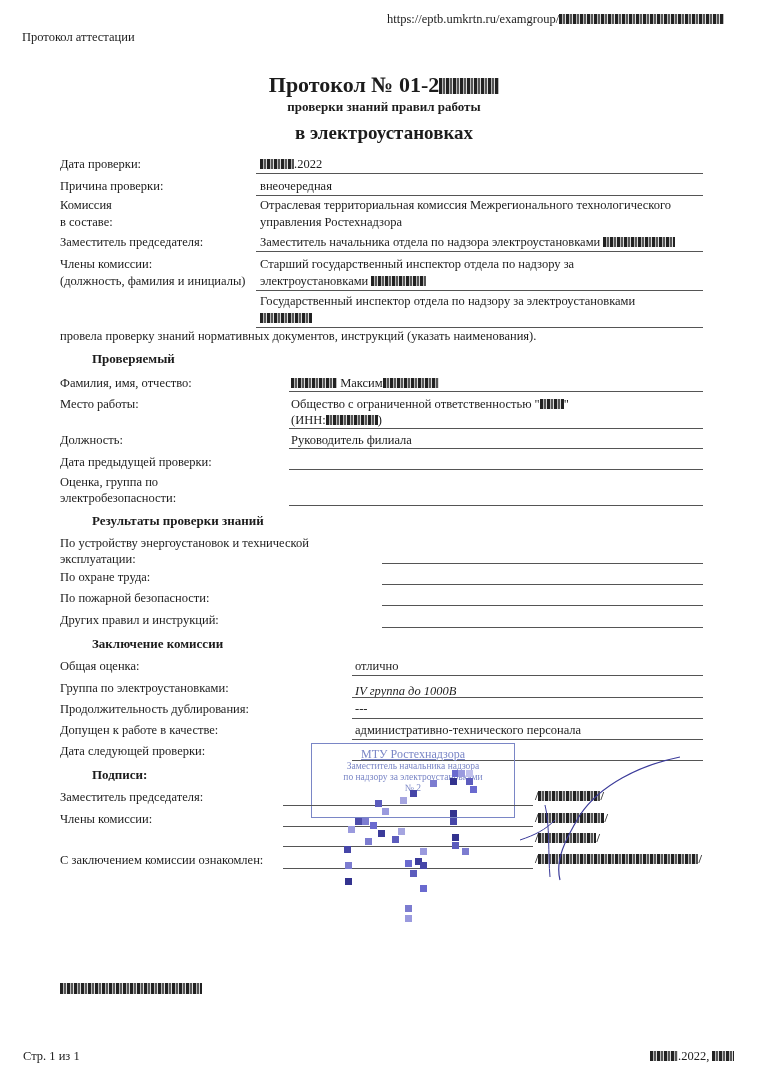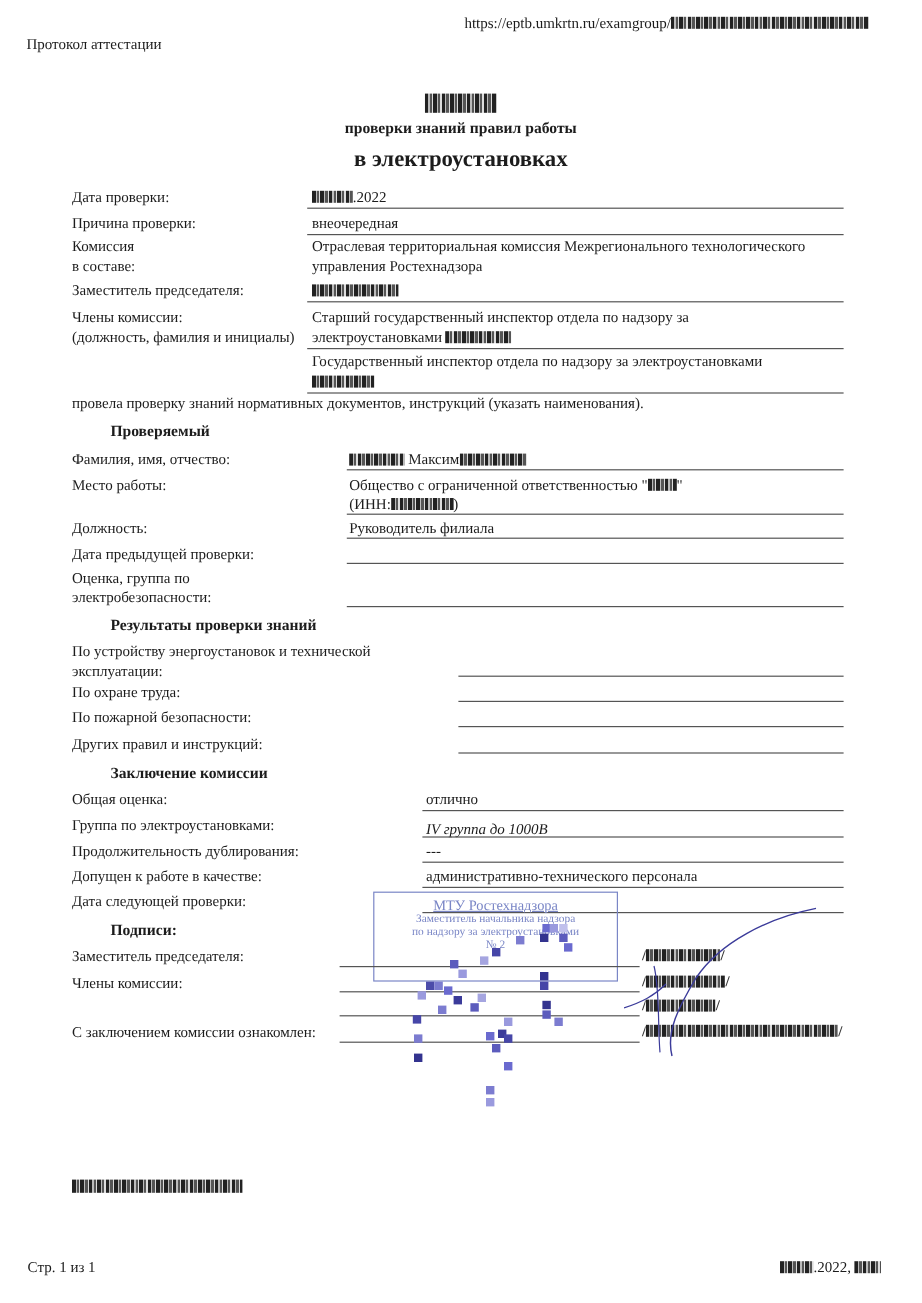--- a/index.html
+++ b/index.html
@@ -24,39 +24,39 @@
   .footer-left { left: 23px; top: 1049px; font-size: 12.5px; }
   .footer-right { left: 650px; top: 1049px; font-size: 12.5px; }
   .barcode { left: 60px; top: 982px; }
 </style>
 </head>
 <body>
 
 <div class="abs hdr-left">Протокол аттестации</div>
 <div class="abs hdr-right"><span>https://eptb.umkrtn.ru/examgroup/</span><span class="redact" style="width:165px;"></span></div>
 
-<div class="abs title t1"><span class="redact" style="width:60px;height:16px;vertical-align:-2px;"></span></div>
+<div class="abs title t1"><span>Протокол № 01-2</span><span class="redact" style="width:60px;height:16px;vertical-align:-2px;"></span></div>
 <div class="abs title t2">проверки знаний правил работы</div>
 <div class="abs title t3">в электроустановках</div>
 
 <div class="abs lbl" style="top:156px;">Дата проверки:</div>
 <div class="abs val" style="left:260px;top:156px;"><span class="redact" style="width:34px;"></span><span>.2022</span></div>
 <div class="abs line" style="left:256px;top:173px;width:447px;"></div>
 
 <div class="abs lbl" style="top:178px;">Причина проверки:</div>
 <div class="abs val" style="left:260px;top:178px;">внеочередная</div>
 <div class="abs line" style="left:256px;top:195px;width:447px;"></div>
 
 <div class="abs lbl" style="top:197px;">Комиссия</div>
 <div class="abs lbl" style="top:214px;">в составе:</div>
 <div class="abs val" style="left:260px;top:197px;">Отраслевая территориальная комиссия Межрегионального технологического</div>
 <div class="abs val" style="left:260px;top:214px;">управления Ростехнадзора</div>
 
 <div class="abs lbl" style="top:234px;">Заместитель председателя:</div>
-<div class="abs val" style="left:260px;top:234px;"> <span class="redact" style="width:72px;"></span></div>
+<div class="abs val" style="left:260px;top:234px;"><span>Заместитель начальника отдела по надзора электроустановками</span> <span class="redact" style="width:72px;"></span></div>
 <div class="abs line" style="left:256px;top:251px;width:447px;"></div>
 
 <div class="abs lbl" style="top:256px;">Члены комиссии:</div>
 <div class="abs lbl" style="top:273px;">(должность, фамилия и инициалы)</div>
 <div class="abs val" style="left:260px;top:256px;">Старший государственный инспектор отдела по надзору за</div>
 <div class="abs val" style="left:260px;top:273px;"><span>электроустановками</span> <span class="redact" style="width:55px;"></span></div>
 <div class="abs line" style="left:256px;top:290px;width:447px;"></div>
 <div class="abs val" style="left:260px;top:293px;">Государственный инспектор отдела по надзору за электроустановками</div>
 <div class="abs val" style="left:260px;top:310px;"><span class="redact" style="width:52px;"></span></div>
 <div class="abs line" style="left:256px;top:327px;width:447px;"></div>

